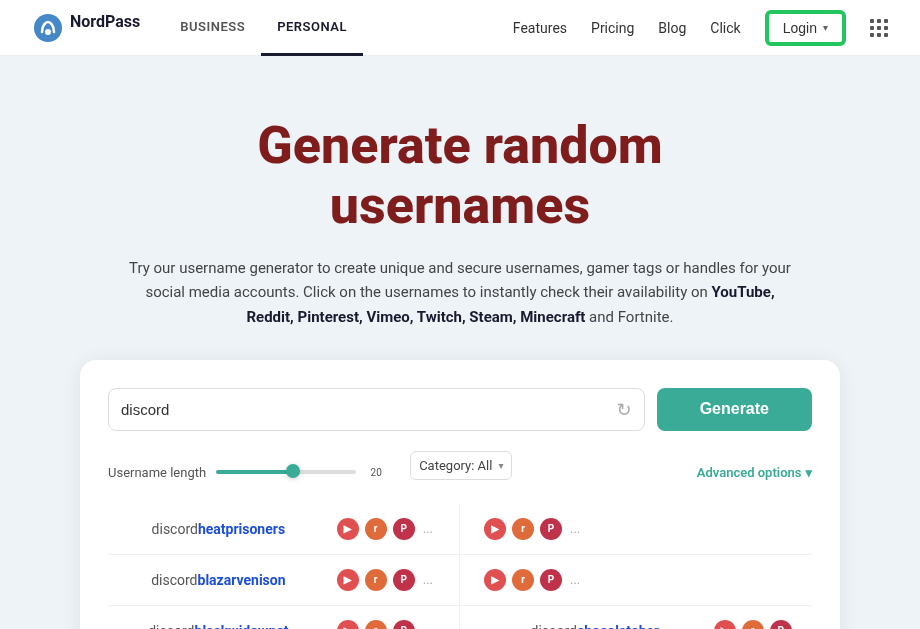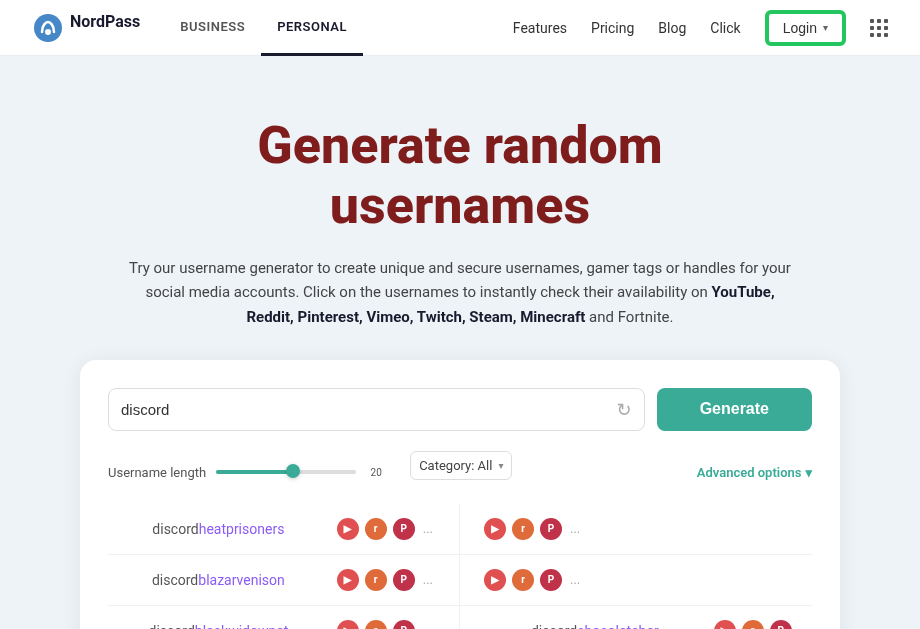--- a/index.html
+++ b/index.html
@@ -267,22 +267,22 @@
     .result-item:nth-child(even) {
       padding-left: 24px;
     }
     .username-text {
       font-size: 14px;
       color: #555;
       flex: 1;
       cursor: pointer;
     }
     .username-text span {
-      font-weight: 400;
-      color: #8b5cf6;
+      font-weight: 700;
+      color: #1d4ed8;
     }
     .social-icons {
       display: flex;
       align-items: center;
       gap: 6px;
     }
     .social-icon {
       width: 22px;
       height: 22px;
       border-radius: 50%;

